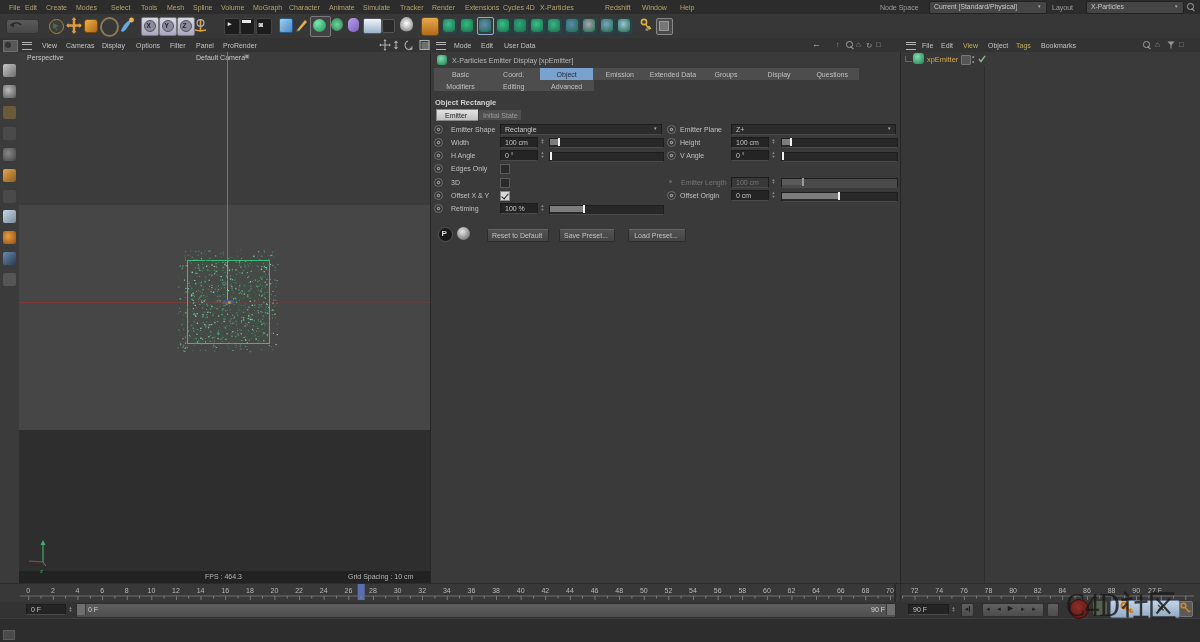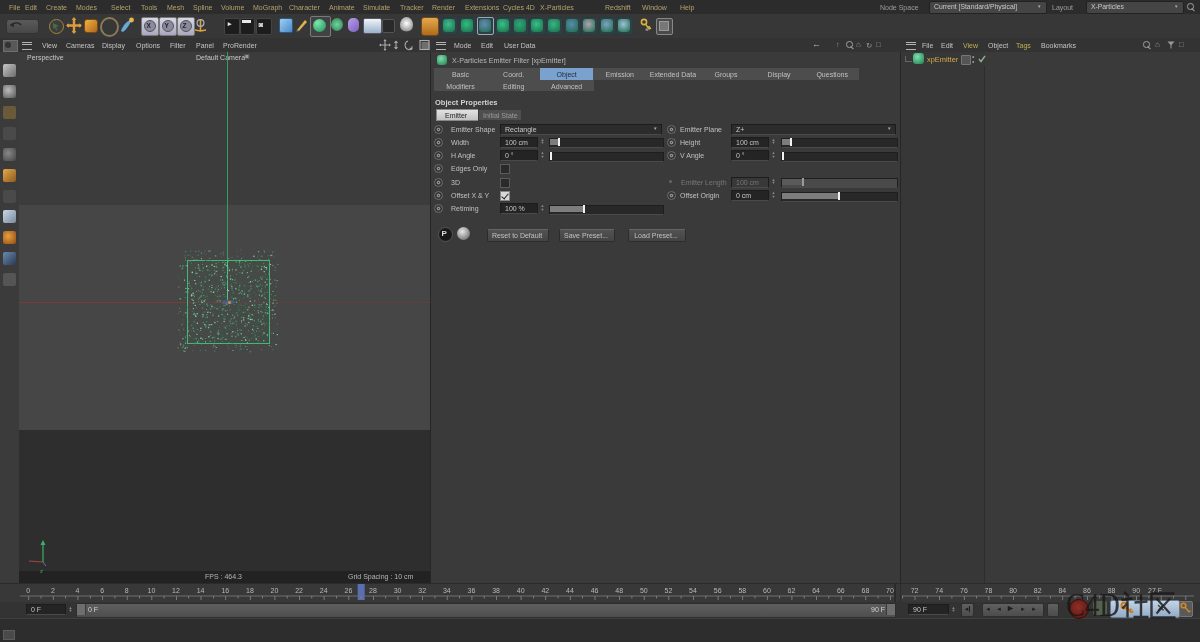--- a/index.html
+++ b/index.html
@@ -1073,36 +1073,36 @@
       <rect x="196" y="249.6" width="12" height="0.9" fill="#8a4444"></rect>
       <line x1="24" y1="510" x2="24" y2="492" stroke="#3fae6a" stroke-width="1.2"></line>
       <path d="M21.5 493 L24 488 L26.5 493 Z" fill="#3fae6a"></path>
       <line x1="24" y1="510" x2="10" y2="509" stroke="#a04848" stroke-width="1"></line>
       <line x1="24" y1="510" x2="27" y2="514" stroke="#5a7ab0" stroke-width="1"></line>
       <text x="21" y="521" font-size="6" fill="#3fae6a">z</text>
     </svg>
 <div class="tx" style="left:205px;top:573px;font-size:7px;color:#b5b5b5;">FPS : 464.3</div>
 <div class="tx" style="left:348px;top:573px;font-size:7px;color:#b5b5b5;">Grid Spacing : 10 cm</div>
 <div class="ab" style="left:437px;top:55px;width:10px;height:10px;background:radial-gradient(circle at 40% 35%,#7fe0ae,#1f7a4c);border-radius:3px;"></div>
-<div class="tx" style="left:452px;top:57px;font-size:7.2px;color:#b8b8b8;">X-Particles Emitter Filter [xpEmitter]</div>
+<div class="tx" style="left:452px;top:57px;font-size:7.2px;color:#b8b8b8;">X-Particles Emitter Display [xpEmitter]</div>
 <div class="ab" style="left:434px;top:68px;width:425px;height:12px;background:#4d4d4d;"></div>
 <div class="ab" style="left:434px;top:80px;width:160px;height:11px;background:#4d4d4d;"></div>
 <div class="ab" style="left:540px;top:68px;width:53px;height:12px;background:#7ba2cf;"></div>
 <div class="tx" style="left:460.5px;top:70.5px;font-size:7px;color:#c0c0c0;transform:translateX(-50%);">Basic</div>
 <div class="tx" style="left:513.6px;top:70.5px;font-size:7px;color:#c0c0c0;transform:translateX(-50%);">Coord.</div>
 <div class="tx" style="left:566.7px;top:70.5px;font-size:7px;color:#1d2a3a;transform:translateX(-50%);">Object</div>
 <div class="tx" style="left:619.8px;top:70.5px;font-size:7px;color:#c0c0c0;transform:translateX(-50%);">Emission</div>
 <div class="tx" style="left:672.9px;top:70.5px;font-size:7px;color:#c0c0c0;transform:translateX(-50%);">Extended Data</div>
 <div class="tx" style="left:726.0px;top:70.5px;font-size:7px;color:#c0c0c0;transform:translateX(-50%);">Groups</div>
 <div class="tx" style="left:779.1px;top:70.5px;font-size:7px;color:#c0c0c0;transform:translateX(-50%);">Display</div>
 <div class="tx" style="left:832.2px;top:70.5px;font-size:7px;color:#c0c0c0;transform:translateX(-50%);">Questions</div>
 <div class="tx" style="left:460.5px;top:82.5px;font-size:7px;color:#c0c0c0;transform:translateX(-50%);">Modifiers</div>
 <div class="tx" style="left:513.6px;top:82.5px;font-size:7px;color:#c0c0c0;transform:translateX(-50%);">Editing</div>
 <div class="tx" style="left:566.7px;top:82.5px;font-size:7px;color:#c0c0c0;transform:translateX(-50%);">Advanced</div>
-<div class="tx" style="left:435px;top:99px;font-size:7.5px;color:#d2d2d2;font-weight:bold;">Object Properties</div>
+<div class="tx" style="left:435px;top:99px;font-size:7.5px;color:#d2d2d2;font-weight:bold;">Object Rectangle</div>
 <div class="ab" style="left:436px;top:109px;width:41px;height:10px;background:linear-gradient(#e2e2e2,#c2c2c2);border:1px solid #888;"></div>
 <div class="tx" style="left:445px;top:111.5px;font-size:7px;color:#222;">Emitter</div>
 <div class="ab" style="left:478px;top:109px;width:42px;height:10px;background:#4f4f4f;border:1px solid #3a3a3a;"></div>
 <div class="tx" style="left:483px;top:111.5px;font-size:7px;color:#9a9a9a;">Initial State</div>
 <div class="crc" style="left:434px;top:124.5px;"></div>
 <div class="tx" style="left:451px;top:125.5px;font-size:7px;color:#c0c0c0;">Emitter Shape</div>
 <div class="vbox" style="left:500px;top:123.5px;width:156px;height:9px;background:#2c2c2c;">Rectangle</div>
 <div class="tx" style="left:653px;top:127px;font-size:4.5px;color:#aaa;">▼</div>
 <div class="crc" style="left:667px;top:124.5px;"></div>
 <div class="tx" style="left:680px;top:125.5px;font-size:7px;color:#c0c0c0;">Emitter Plane</div>

